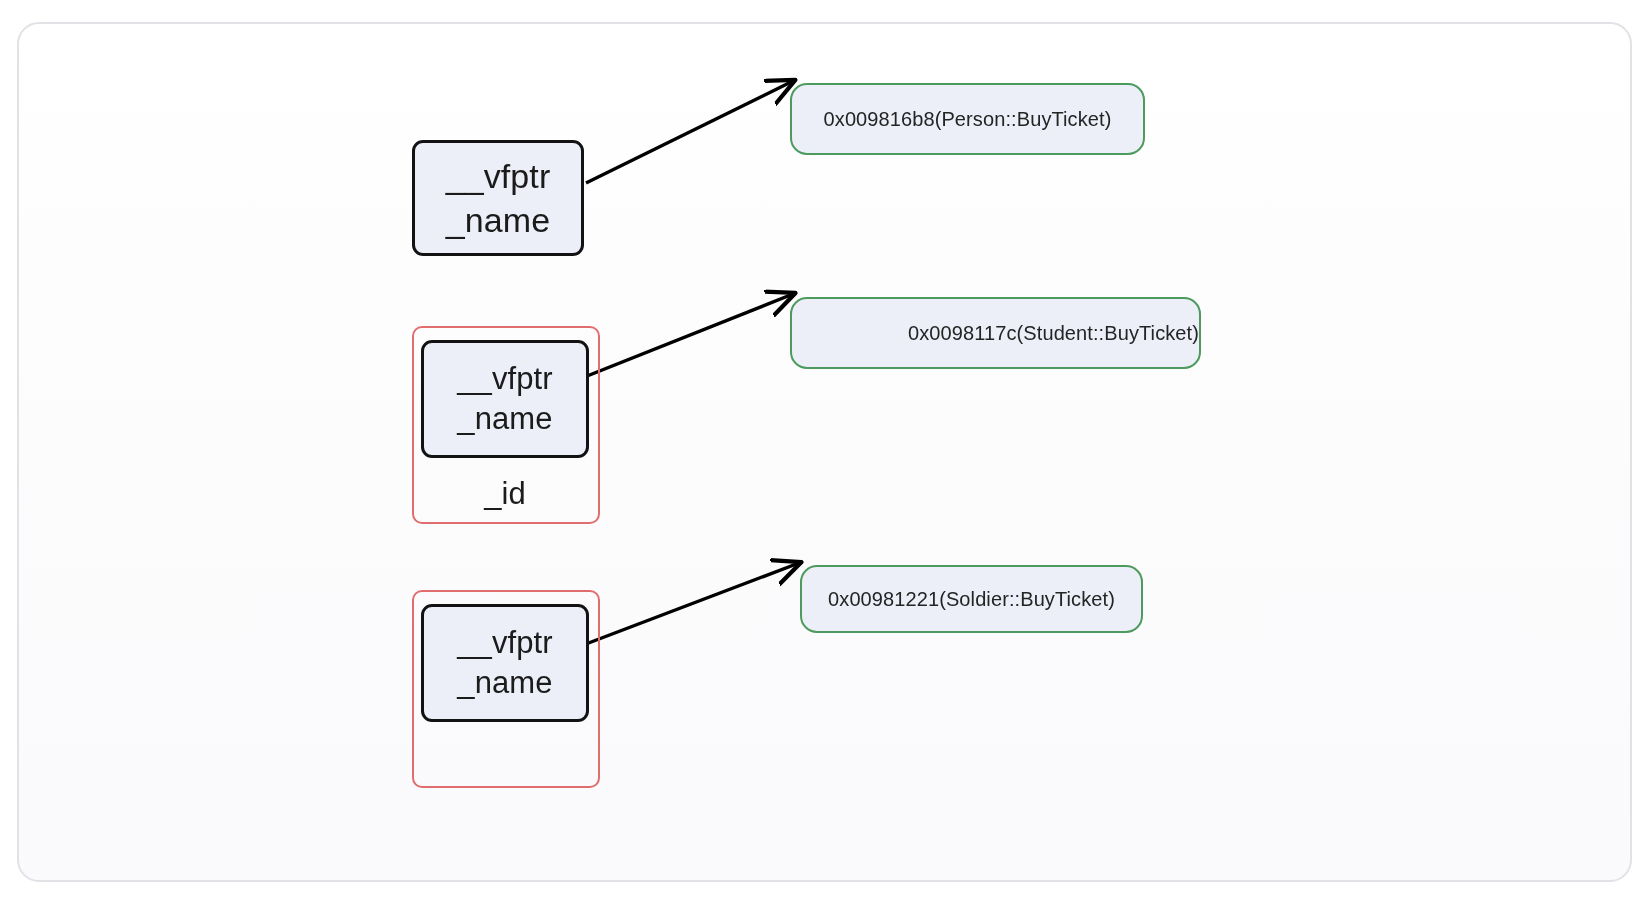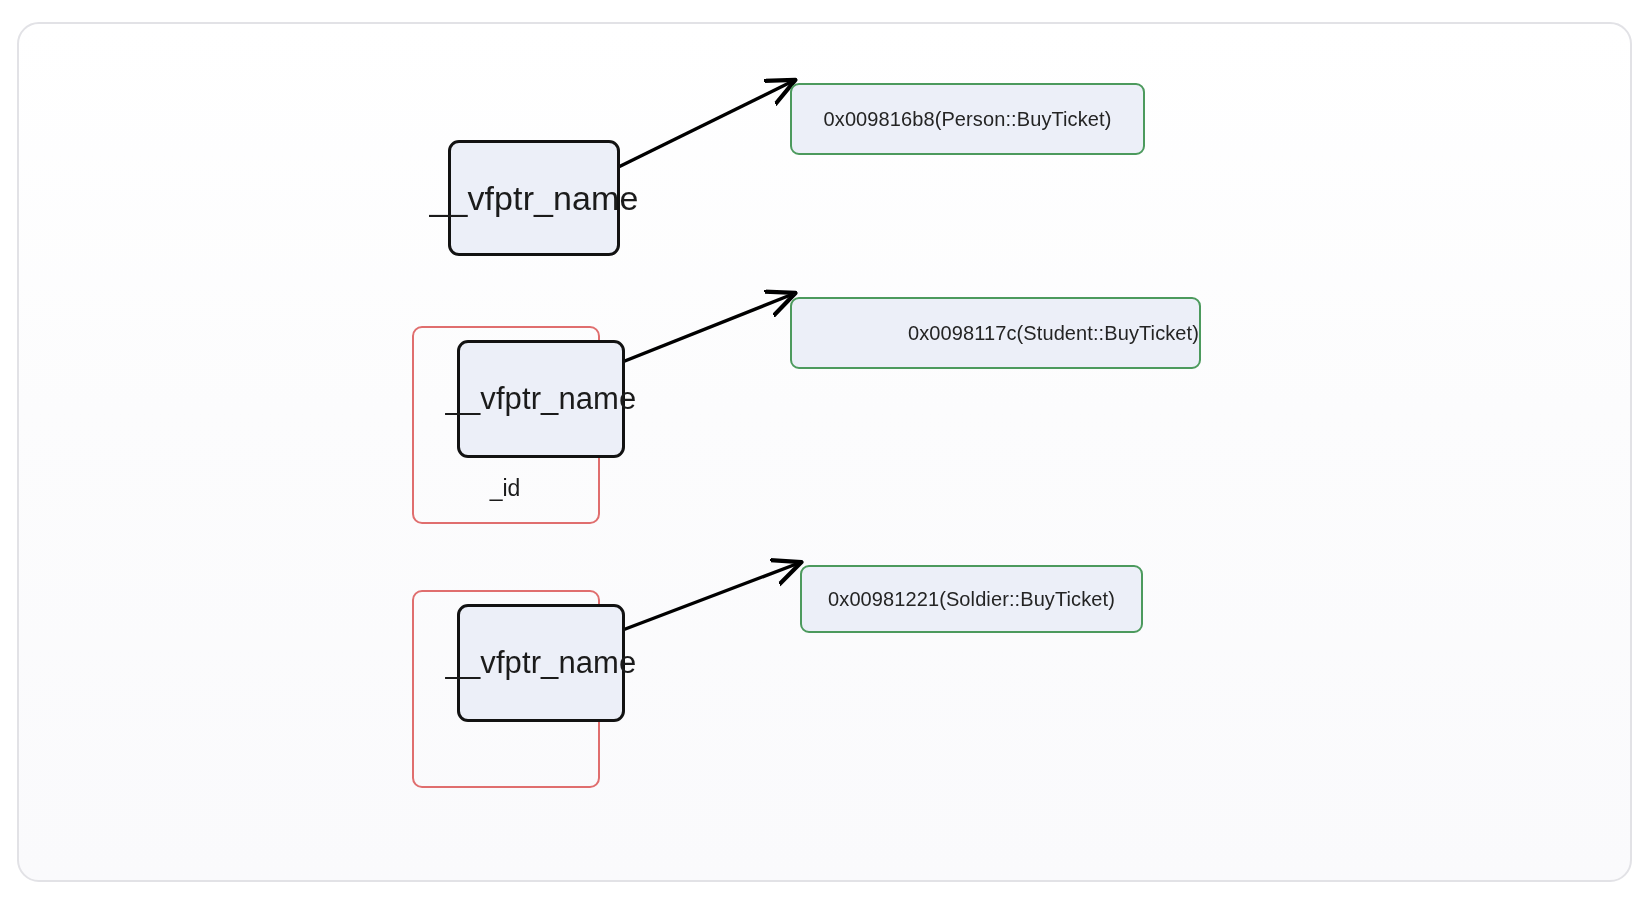--- a/index.html
+++ b/index.html
@@ -54,52 +54,51 @@
   }
 
   
   .vfptr-box {
     position: absolute;
     box-sizing: border-box;
     border: 3px solid #121212;
     border-radius: 11px;
     background: #eceff8;
     display: flex;
-    flex-direction: row;
+    flex-direction: column;
     align-items: center;
     justify-content: center;
-    margin-left: 36px;
   }
   .vfptr-box .field {
     font-size: 34px;
     line-height: 1.30;
     color: #1b1b1b;
     letter-spacing: 0.1px;
     white-space: nowrap;
   }
   .vfptr-box.small .field {
     font-size: 31px;
   }
 
   
   .member-row {
     position: absolute;
     text-align: center;
-    font-size: 23px;
+    font-size: 31px;
     color: #1b1b1b;
     line-height: 1.2;
     white-space: nowrap;
   }
 
   
   .vt-box {
     position: absolute;
     box-sizing: border-box;
     border: 2.5px solid #4c9a5d;
-    border-radius: 9px;
+    border-radius: 17px;
     background: #eceff8;
     display: flex;
     align-items: center;
     justify-content: center;
   }
   .vt-box .vt-label {
     font-size: 20px;
     color: #242424;
     white-space: nowrap;
     letter-spacing: 0.1px;

